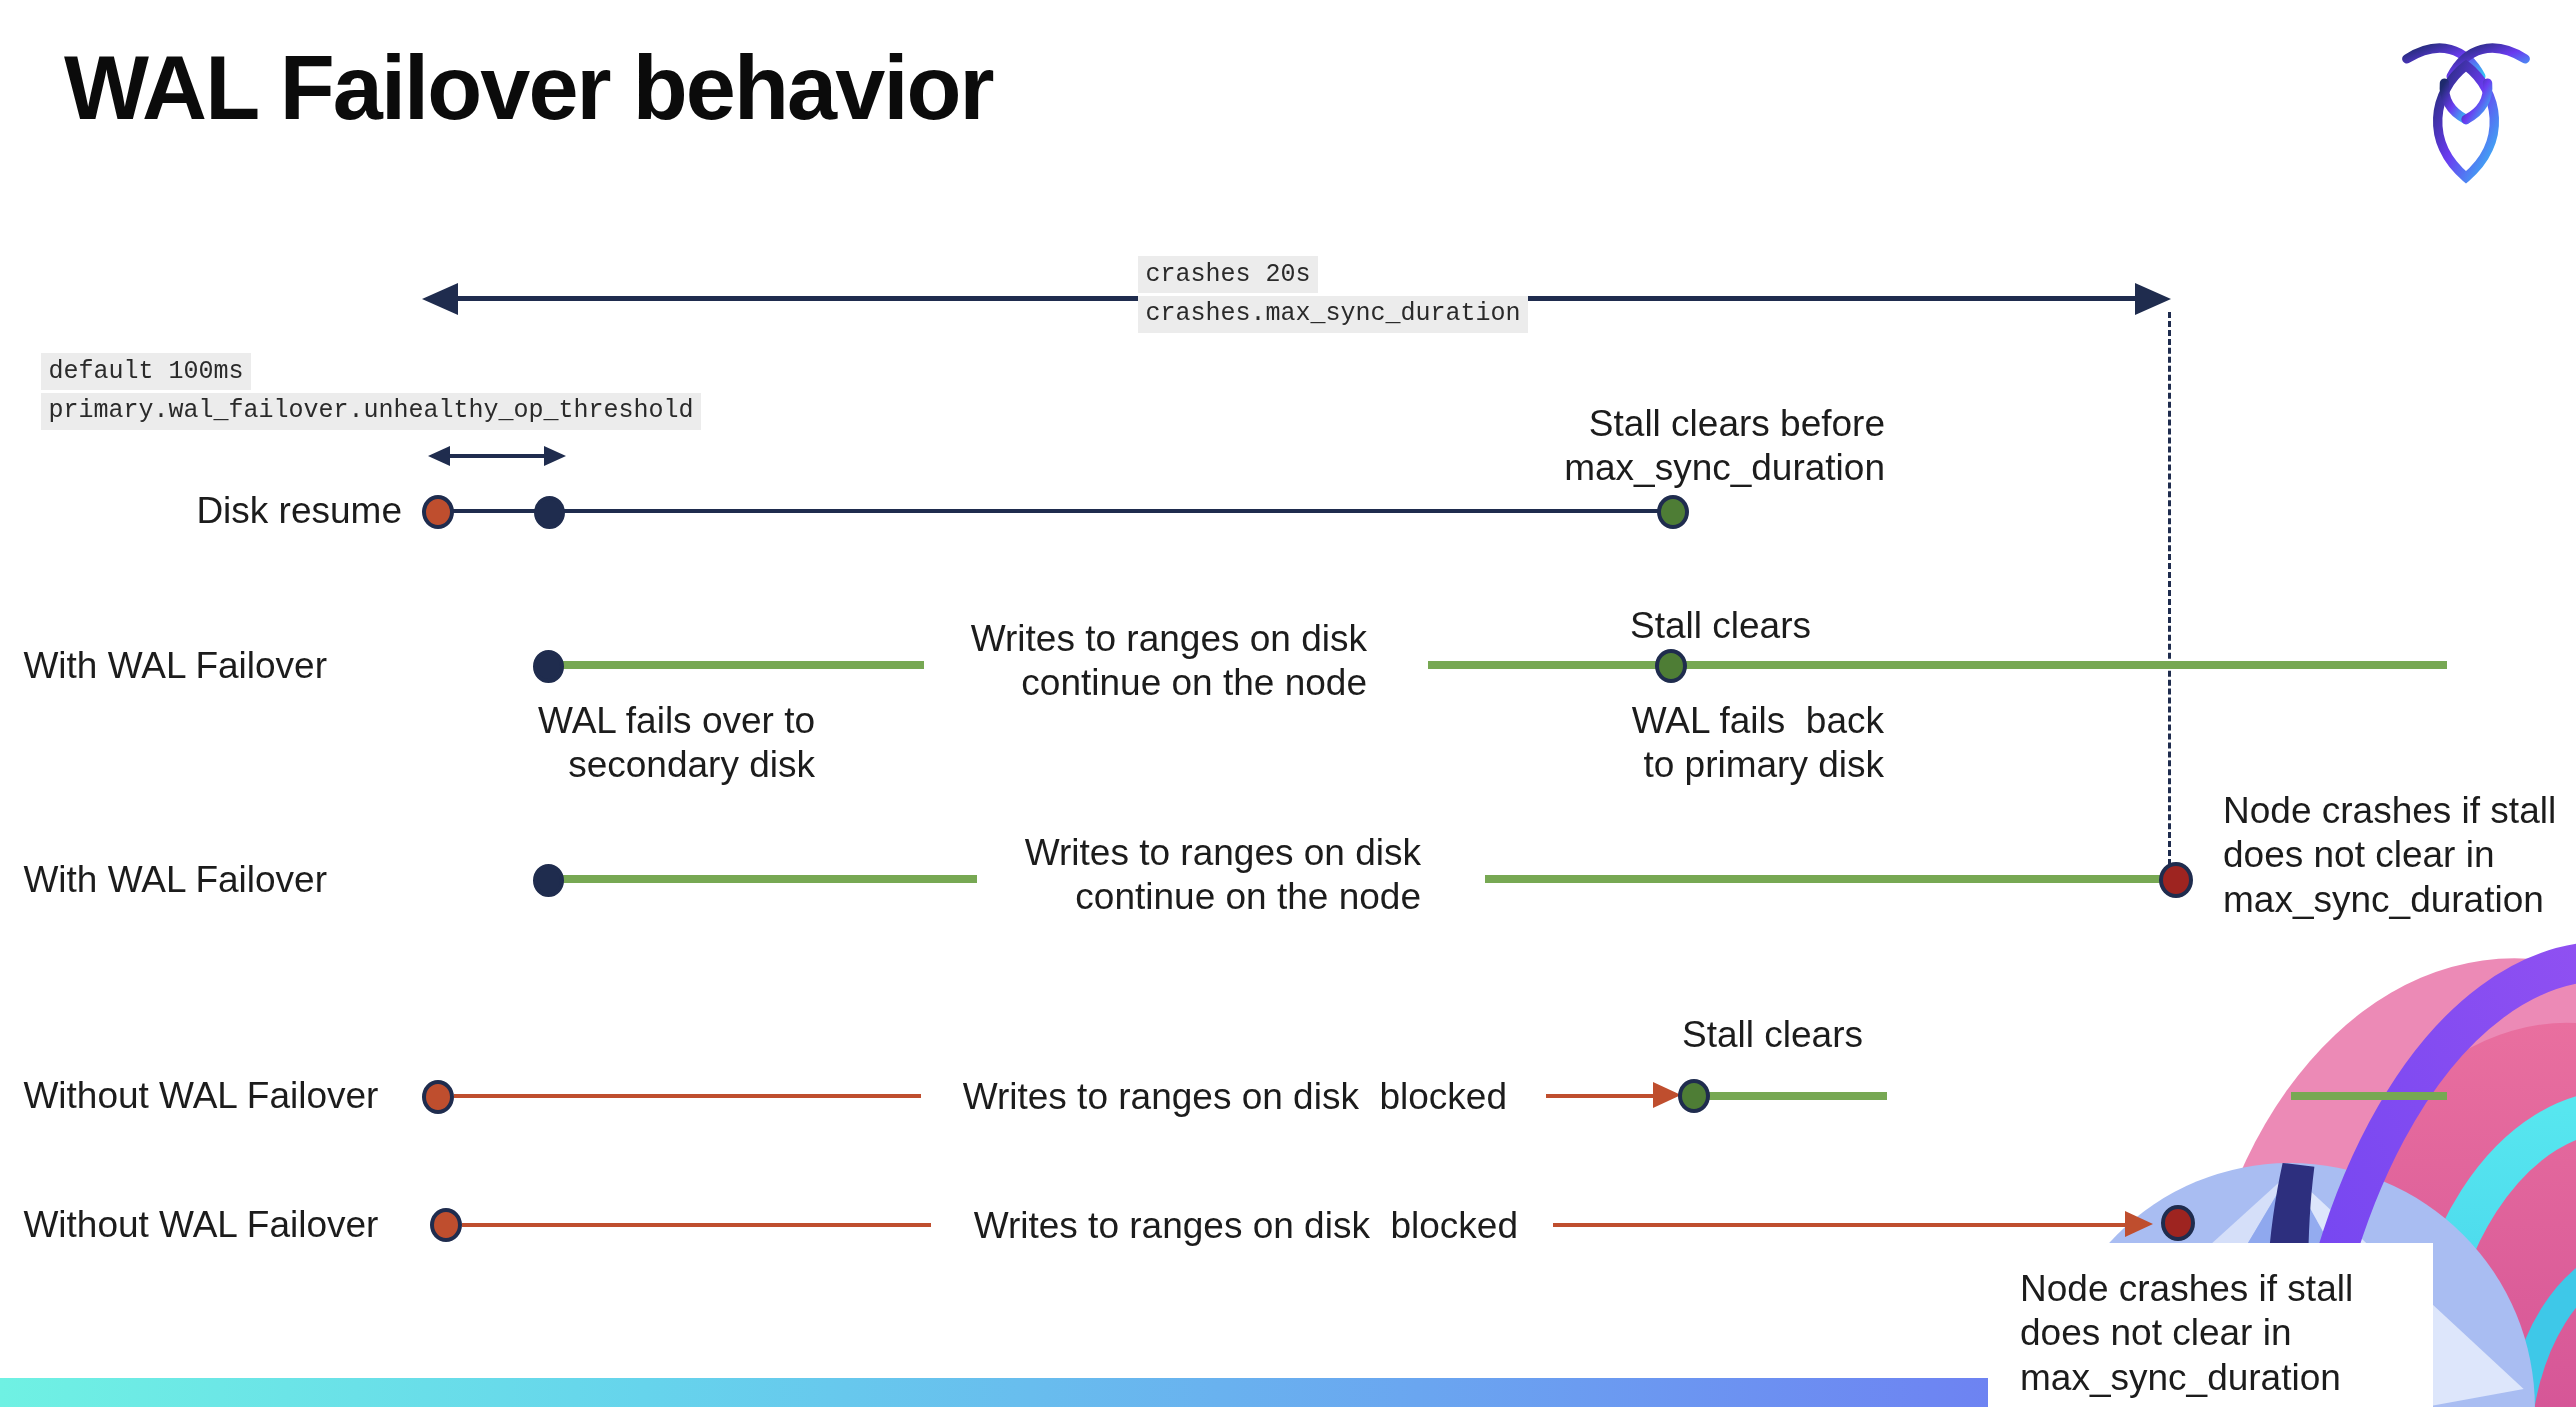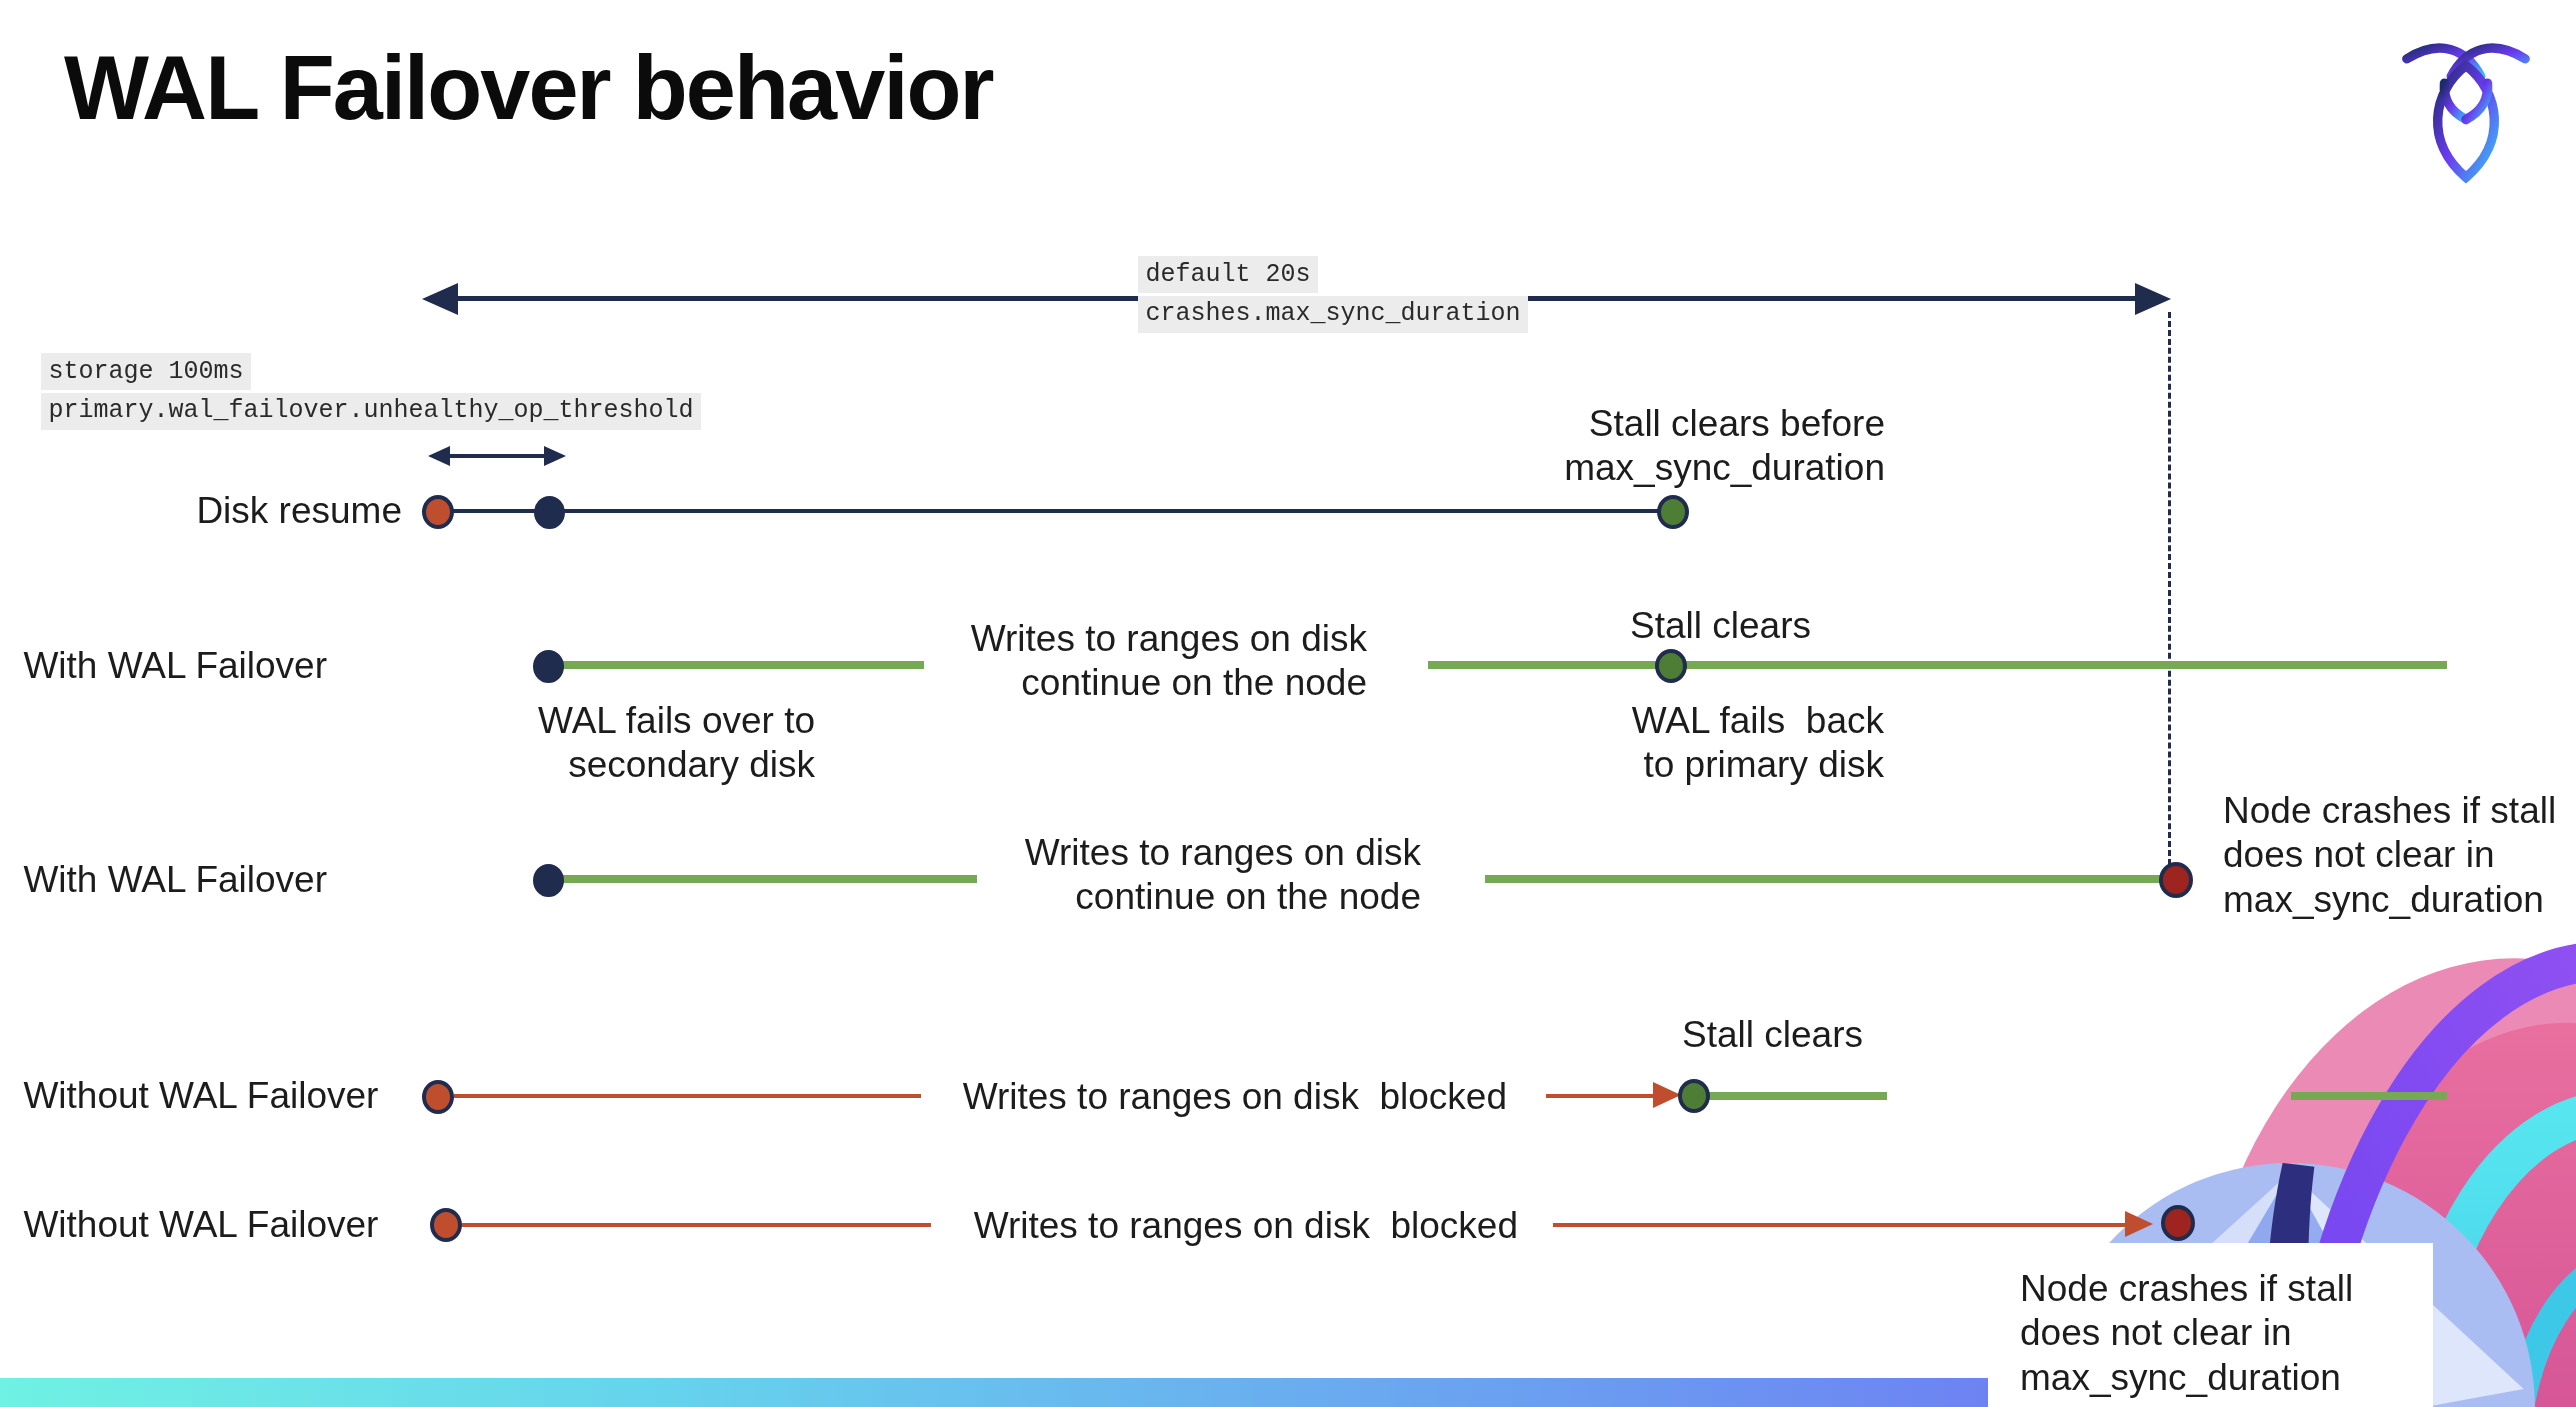--- a/index.html
+++ b/index.html
@@ -59,28 +59,28 @@
       <path d="M50,62 C38,56 33,46 34,35"></path>
       <path d="M50,62 C62,56 67,46 66,35"></path>
     </g>
   </svg>
 
   <div class="abs hline navy-line" style="left:447px;top:296px;width:1710px;"></div>
   <div class="arrow-left" style="left:422px;top:283px;"></div>
   <div class="arrow-right" style="left:2135px;top:283px;"></div>
 
   <div class="abs" style="left:1138px;top:256px;z-index:3;">
-    <span class="mono-tag">default 20s</span>
+    <span class="mono-tag">crashes 20s</span>
     <span class="mono-tag">crashes.max_sync_duration</span>
   </div>
 
   <div class="dashed-v" style="left:2168px;top:312px;height:553px;"></div>
 
   <div class="abs" style="left:41px;top:353px;z-index:3;">
-    <span class="mono-tag">storage 100ms</span>
+    <span class="mono-tag">default 100ms</span>
     <span class="mono-tag">primary.wal_failover.unhealthy_op_threshold</span>
   </div>
   <div class="abs hline navy-line" style="left:441px;top:454px;width:112px;height:3.7px;"></div>
   <div class="sm-arrow-left" style="left:428px;top:446px;"></div>
   <div class="sm-arrow-right" style="left:544px;top:446px;"></div>
 
   <div class="abs rowlabel right" style="left:122px;top:490px;width:280px;">Disk resume</div>
   <div class="abs hline navy-line" style="left:438px;top:509px;width:1235px;height:3.7px;"></div>
   <div class="dot dot-red" style="left:422px;top:495px;width:32px;height:34px;"></div>
   <div class="dot dot-navy" style="left:534px;top:496px;width:31px;height:33px;"></div>

